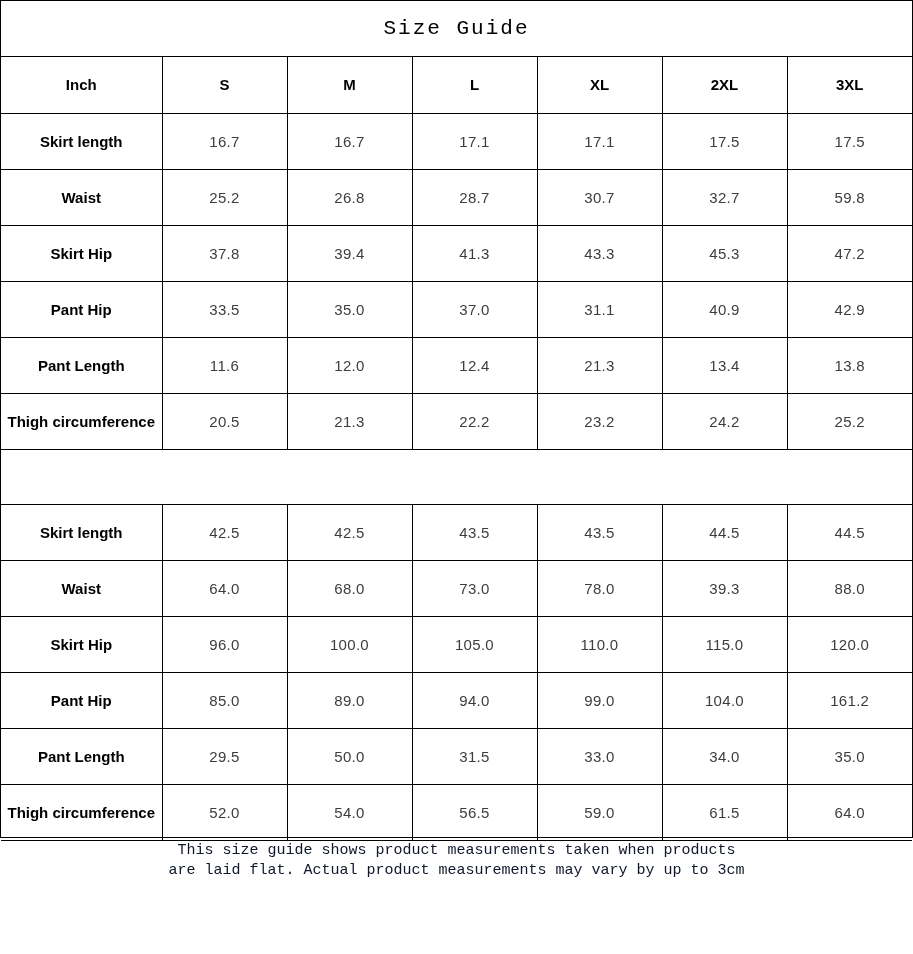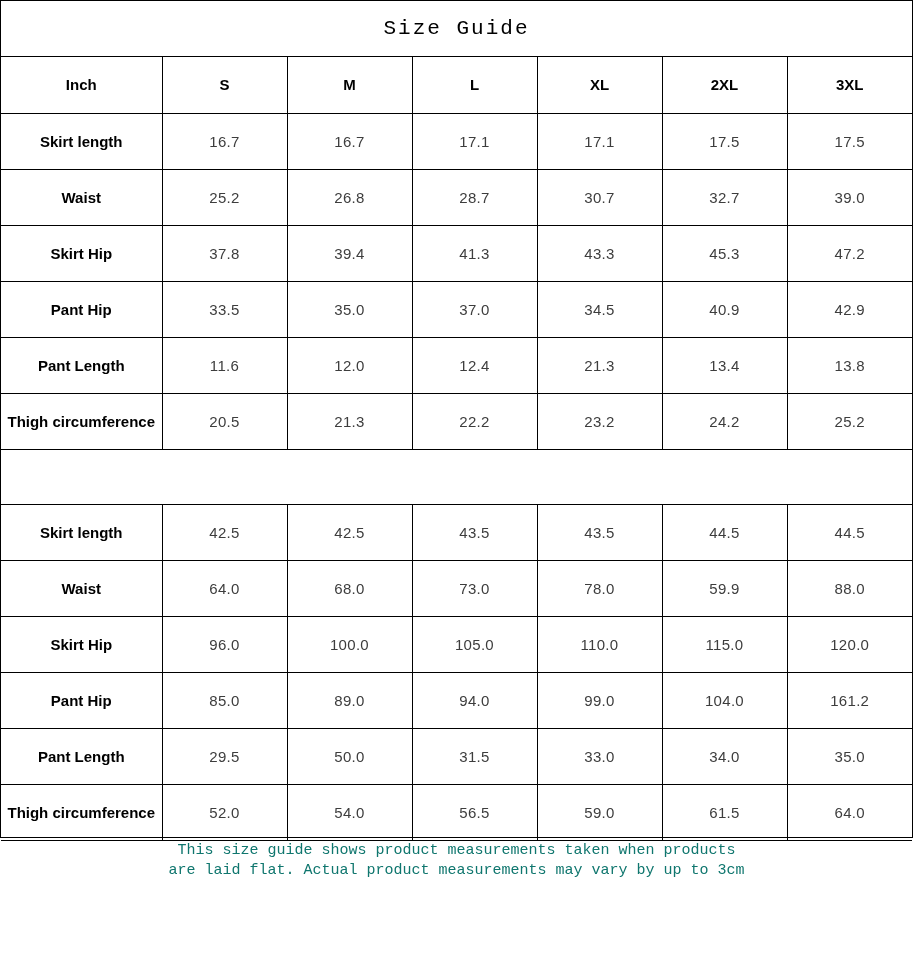--- a/index.html
+++ b/index.html
@@ -41,21 +41,21 @@
   .gap {
     height:55px; flex:0 0 55px;
     border-bottom:1px solid #000;
     background:#fff;
   }
   .footer {
     flex:1 1 auto;
     display:flex; flex-direction:column;
     align-items:center; justify-content:center;
     font-family:"Liberation Mono", monospace;
-    font-size:15px; line-height:1.35; color:#0f766e;
+    font-size:15px; line-height:1.35; color:#0f172a;
     text-align:center;
   }
 </style>
 </head>
 <body>
 
 <div class="guide">
 
   <div class="title">Size Guide</div>
 
@@ -88,37 +88,37 @@
       <td>17.5</td>
       <td>17.5</td>
     </tr>
     <tr>
       <th>Waist</th>
       <td>25.2</td>
       <td>26.8</td>
       <td>28.7</td>
       <td>30.7</td>
       <td>32.7</td>
-      <td>39.0</td>
+      <td>59.8</td>
     </tr>
     <tr>
       <th>Skirt Hip</th>
       <td>37.8</td>
       <td>39.4</td>
       <td>41.3</td>
       <td>43.3</td>
       <td>45.3</td>
       <td>47.2</td>
     </tr>
     <tr>
       <th>Pant Hip</th>
       <td>33.5</td>
       <td>35.0</td>
       <td>37.0</td>
-      <td>34.5</td>
+      <td>31.1</td>
       <td>40.9</td>
       <td>42.9</td>
     </tr>
     <tr>
       <th>Pant Length</th>
       <td>11.6</td>
       <td>12.0</td>
       <td>12.4</td>
       <td>21.3</td>
       <td>13.4</td>
@@ -157,21 +157,21 @@
       <td>43.5</td>
       <td>44.5</td>
       <td>44.5</td>
     </tr>
     <tr>
       <th>Waist</th>
       <td>64.0</td>
       <td>68.0</td>
       <td>73.0</td>
       <td>78.0</td>
-      <td>59.9</td>
+      <td>39.3</td>
       <td>88.0</td>
     </tr>
     <tr>
       <th>Skirt Hip</th>
       <td>96.0</td>
       <td>100.0</td>
       <td>105.0</td>
       <td>110.0</td>
       <td>115.0</td>
       <td>120.0</td>

